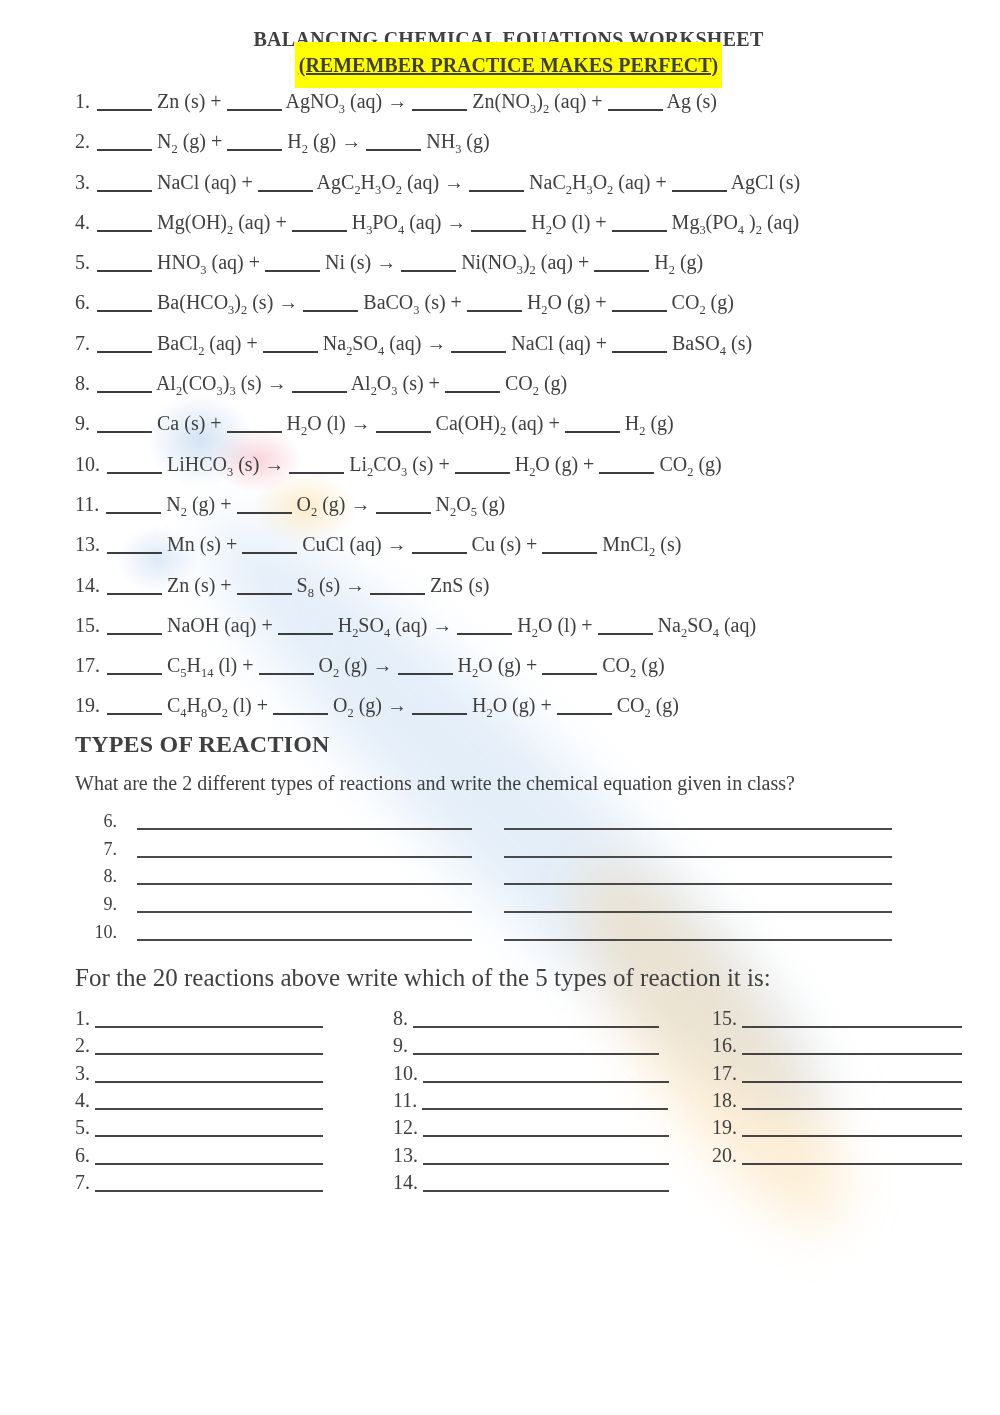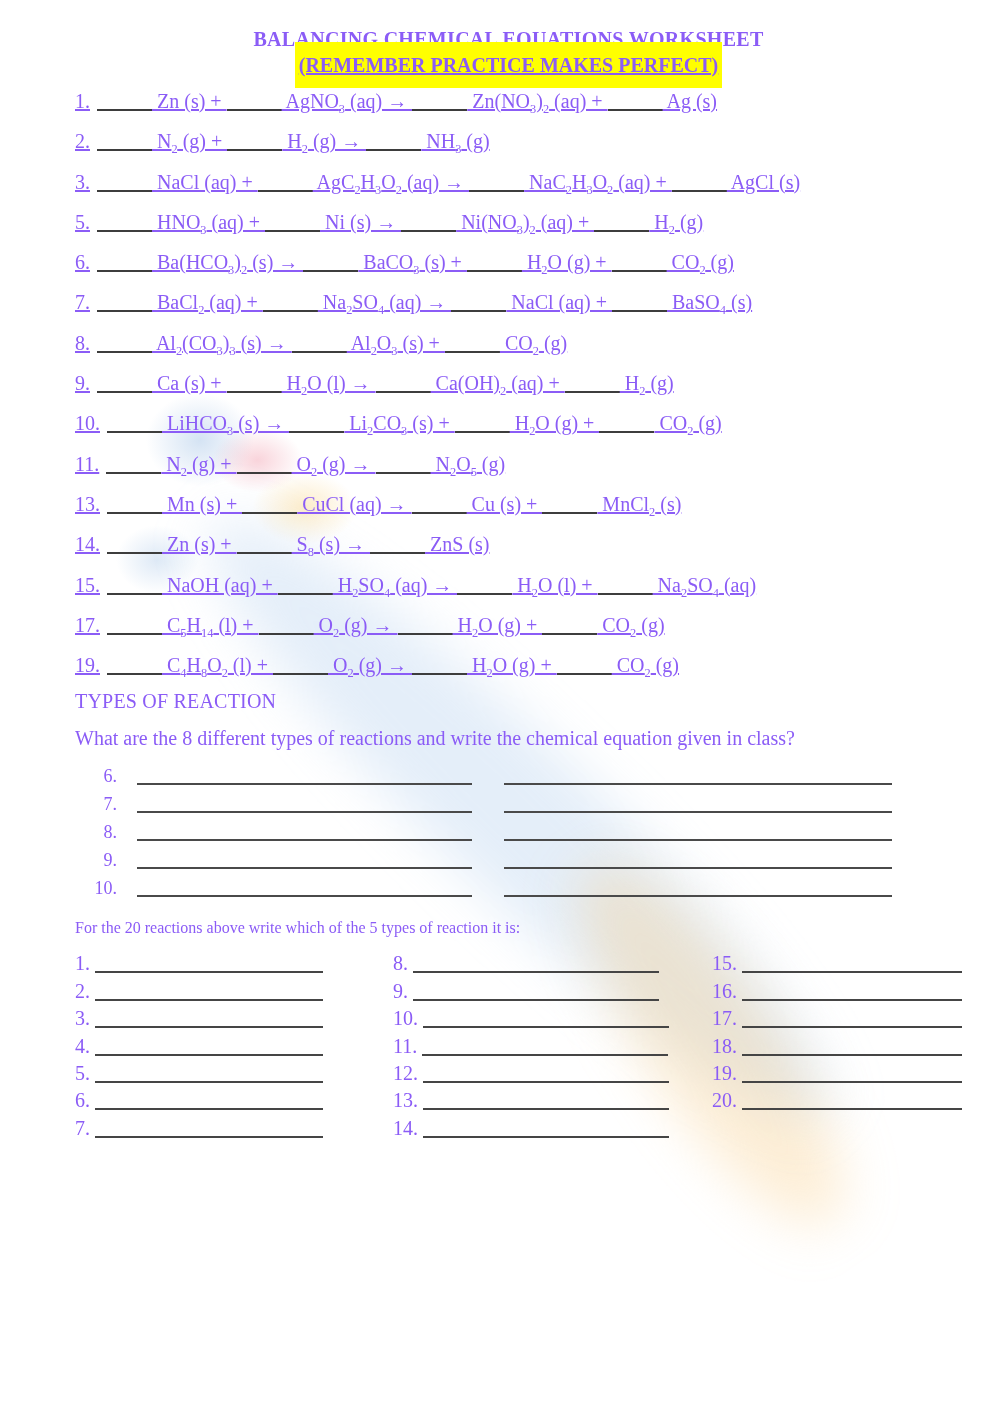--- a/index.html
+++ b/index.html
@@ -1,40 +1,40 @@
 <!DOCTYPE html>
 <html><head>
 <meta charset="utf-8">
 <style>
   html,body{margin:0;padding:0;background:#fff;}
   .page{position:relative;width:1000px;height:1415px;background:#fff;overflow:hidden;
-        font-family:"Liberation Serif", serif;color:#8b5cf6;}
+        font-family:"Liberation Serif", serif;color:#404040;}
   .wm{position:absolute;inset:0;z-index:0;pointer-events:none;}
   .wm-blob{position:absolute;border-radius:50%;
            background:radial-gradient(closest-side, var(--c), rgba(255,255,255,0) 72%);}
   .wm-band{position:absolute;border-radius:50%;background:var(--c);
            transform-origin:left top;filter:blur(26px);}
   .content{position:relative;z-index:1;padding:28px 58px 0 75px;}
   h1{font-size:20px;font-weight:bold;text-align:center;margin:0 0 3px 0;letter-spacing:.3px;}
   .subtitle-wrap{text-align:center;margin:0 0 4px 0;}
   .subtitle{font-size:20px;font-weight:bold;text-decoration:underline;padding:12px 4px;}
-  .equations{margin:2px 0 0 0;text-decoration:underline;}
+  .equations{margin:2px 0 0 0;}
   .eq-row{height:40.3px;line-height:40.3px;white-space:nowrap;font-size:20px;}
   .eq-num{margin-right:7px;}
   sub{font-size:0.62em;line-height:0;}
   .bl{display:inline-block;width:55px;height:3px;border-bottom:2px solid #3d3d3d;
       vertical-align:-3px;}
-  h2{font-size:20px;font-weight:normal;margin:5px 0 14px 0;letter-spacing:.2px;}
+  h2{font-size:24px;font-weight:bold;margin:5px 0 14px 0;letter-spacing:.2px;}
   .types-question{font-size:20px;margin:0 0 13px 0;}
   .type-row{height:27.8px;line-height:27.8px;font-size:18px;white-space:nowrap;}
   .type-num{display:inline-block;width:42px;text-align:right;}
   .tline{display:inline-block;height:3px;border-bottom:2px solid #4a4a4a;vertical-align:-3px;}
   .tline-left{width:335px;margin-left:20px;}
   .tline-right{width:388px;margin-left:32px;}
-  .answers-intro{font-size:16px;margin:17px 0 13px 0;}
+  .answers-intro{font-size:25px;margin:17px 0 13px 0;}
   .answers{display:flex;}
   .ans-col1{width:318px;}
   .ans-col2{width:319px;}
   .ans-col3{width:228px;}
   .ans-row{height:27.4px;line-height:27.4px;font-size:20px;white-space:nowrap;}
   .aline{display:inline-block;height:3px;border-bottom:2px solid #454545;
          vertical-align:-3px;margin-left:5px;}
   .ans-col1 .aline{width:228px;}
   .ans-col2 .aline{width:246px;}
   .ans-col3 .aline{width:220px;}
@@ -57,36 +57,37 @@
 
     <h1>BALANCING CHEMICAL EQUATIONS WORKSHEET</h1>
     <div class="subtitle-wrap">
       <span class="subtitle" style="background-color: rgb(255, 255, 0);">(REMEMBER PRACTICE MAKES PERFECT)</span>
     </div>
 
     <div class="equations">
       <div class="eq-row"><span class="eq-num">1.</span><span class="eq-body"><span class="bl"></span> Zn (s) + <span class="bl"></span> AgNO<sub>3</sub> (aq) →  <span class="bl"></span> Zn(NO<sub>3</sub>)<sub>2</sub> (aq) + <span class="bl"></span> Ag (s)</span></div>
       <div class="eq-row"><span class="eq-num">2.</span><span class="eq-body"><span class="bl"></span> N<sub>2</sub> (g) + <span class="bl"></span> H<sub>2</sub> (g) → <span class="bl"></span> NH<sub>3</sub> (g)</span></div>
       <div class="eq-row"><span class="eq-num">3.</span><span class="eq-body"><span class="bl"></span> NaCl (aq) + <span class="bl"></span> AgC<sub>2</sub>H<sub>3</sub>O<sub>2</sub> (aq) → <span class="bl"></span> NaC<sub>2</sub>H<sub>3</sub>O<sub>2</sub> (aq) + <span class="bl"></span> AgCl (s)</span></div>
+      <div class="eq-row"><span class="eq-num">4.</span><span class="eq-body"><span class="bl"></span> Mg(OH)<sub>2</sub> (aq) + <span class="bl"></span> H<sub>3</sub>PO<sub>4</sub> (aq) → <span class="bl"></span> H<sub>2</sub>O (l) + <span class="bl"></span> Mg<sub>3</sub>(PO<sub>4</sub> )<sub>2</sub> (aq)</span></div>
       <div class="eq-row"><span class="eq-num">5.</span><span class="eq-body"><span class="bl"></span> HNO<sub>3</sub> (aq) + <span class="bl"></span> Ni (s) → <span class="bl"></span> Ni(NO<sub>3</sub>)<sub>2</sub> (aq) + <span class="bl"></span> H<sub>2</sub> (g)</span></div>
       <div class="eq-row"><span class="eq-num">6.</span><span class="eq-body"><span class="bl"></span> Ba(HCO<sub>3</sub>)<sub>2</sub> (s) → <span class="bl"></span> BaCO<sub>3</sub> (s) + <span class="bl"></span> H<sub>2</sub>O (g) + <span class="bl"></span> CO<sub>2</sub> (g)</span></div>
       <div class="eq-row"><span class="eq-num">7.</span><span class="eq-body"><span class="bl"></span> BaCl<sub>2</sub> (aq) + <span class="bl"></span> Na<sub>2</sub>SO<sub>4</sub> (aq) → <span class="bl"></span> NaCl (aq) + <span class="bl"></span> BaSO<sub>4</sub> (s)</span></div>
       <div class="eq-row"><span class="eq-num">8.</span><span class="eq-body"><span class="bl"></span> Al<sub>2</sub>(CO<sub>3</sub>)<sub>3</sub> (s) → <span class="bl"></span> Al<sub>2</sub>O<sub>3</sub> (s) + <span class="bl"></span> CO<sub>2</sub> (g)</span></div>
       <div class="eq-row"><span class="eq-num">9.</span><span class="eq-body"><span class="bl"></span> Ca (s) + <span class="bl"></span> H<sub>2</sub>O (l) → <span class="bl"></span> Ca(OH)<sub>2</sub> (aq) + <span class="bl"></span> H<sub>2</sub> (g)</span></div>
       <div class="eq-row"><span class="eq-num">10.</span><span class="eq-body"><span class="bl"></span> LiHCO<sub>3</sub> (s) → <span class="bl"></span> Li<sub>2</sub>CO<sub>3</sub> (s) + <span class="bl"></span> H<sub>2</sub>O (g) + <span class="bl"></span> CO<sub>2</sub> (g)</span></div>
       <div class="eq-row"><span class="eq-num">11.</span><span class="eq-body"><span class="bl"></span> N<sub>2</sub> (g) + <span class="bl"></span> O<sub>2</sub> (g) → <span class="bl"></span> N<sub>2</sub>O<sub>5</sub> (g)</span></div>
       <div class="eq-row"><span class="eq-num">13.</span><span class="eq-body"><span class="bl"></span> Mn (s) + <span class="bl"></span> CuCl (aq) → <span class="bl"></span> Cu (s) + <span class="bl"></span> MnCl<sub>2</sub> (s)</span></div>
       <div class="eq-row"><span class="eq-num">14.</span><span class="eq-body"><span class="bl"></span> Zn (s) + <span class="bl"></span> S<sub>8</sub> (s) → <span class="bl"></span> ZnS (s)</span></div>
       <div class="eq-row"><span class="eq-num">15.</span><span class="eq-body"><span class="bl"></span> NaOH (aq) + <span class="bl"></span> H<sub>2</sub>SO<sub>4</sub> (aq) → <span class="bl"></span> H<sub>2</sub>O (l) + <span class="bl"></span> Na<sub>2</sub>SO<sub>4</sub> (aq)</span></div>
       <div class="eq-row"><span class="eq-num">17.</span><span class="eq-body"><span class="bl"></span> C<sub>5</sub>H<sub>14</sub> (l) + <span class="bl"></span> O<sub>2</sub> (g) → <span class="bl"></span> H<sub>2</sub>O (g) + <span class="bl"></span> CO<sub>2</sub> (g)</span></div>
       <div class="eq-row"><span class="eq-num">19.</span><span class="eq-body"><span class="bl"></span> C<sub>4</sub>H<sub>8</sub>O<sub>2</sub> (l) + <span class="bl"></span> O<sub>2</sub> (g) → <span class="bl"></span> H<sub>2</sub>O (g) + <span class="bl"></span> CO<sub>2</sub> (g)</span></div>
     </div>
 
     <h2>TYPES OF REACTION</h2>
-    <p class="types-question">What are the 8 different types of reactions and write the chemical equation given in class?</p>
+    <p class="types-question">What are the 2 different types of reactions and write the chemical equation given in class?</p>
 
     <div class="types-list">
       <div class="type-row"><span class="type-num">6.</span><span class="tline tline-left"></span><span class="tline tline-right"></span></div>
       <div class="type-row"><span class="type-num">7.</span><span class="tline tline-left"></span><span class="tline tline-right"></span></div>
       <div class="type-row"><span class="type-num">8.</span><span class="tline tline-left"></span><span class="tline tline-right"></span></div>
       <div class="type-row"><span class="type-num">9.</span><span class="tline tline-left"></span><span class="tline tline-right"></span></div>
       <div class="type-row"><span class="type-num">10.</span><span class="tline tline-left"></span><span class="tline tline-right"></span></div>
     </div>
 
     <p class="answers-intro">For the 20 reactions above write which of the 5 types of reaction it is:</p>

